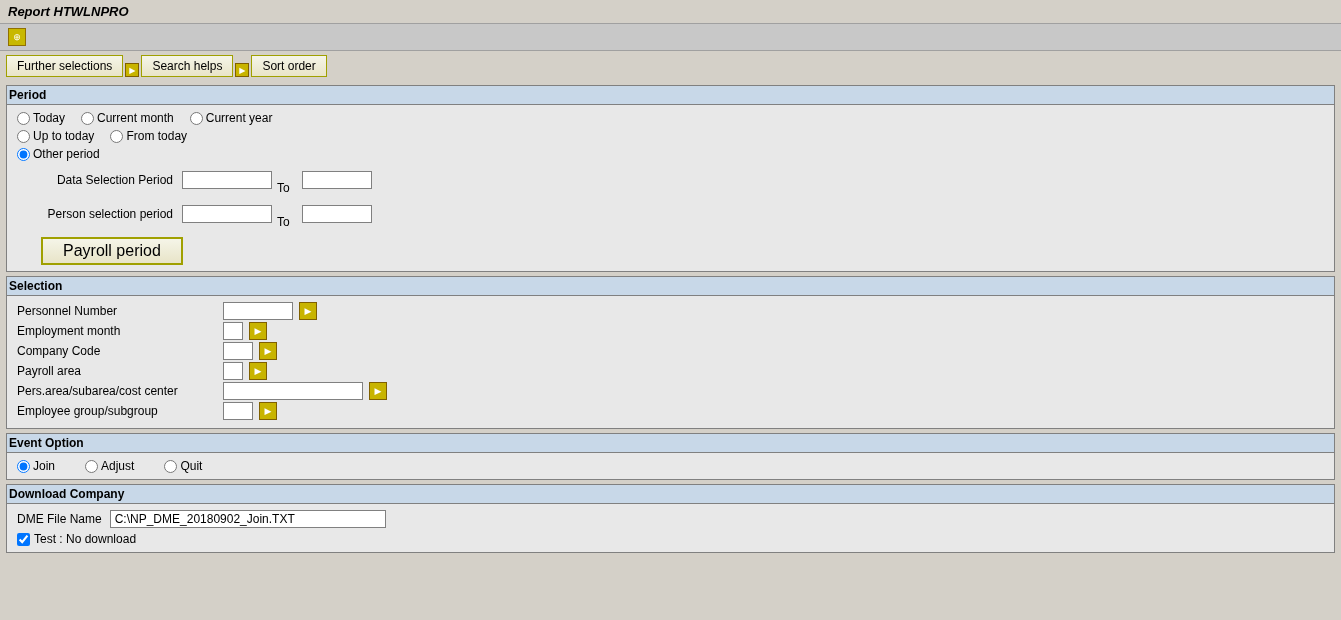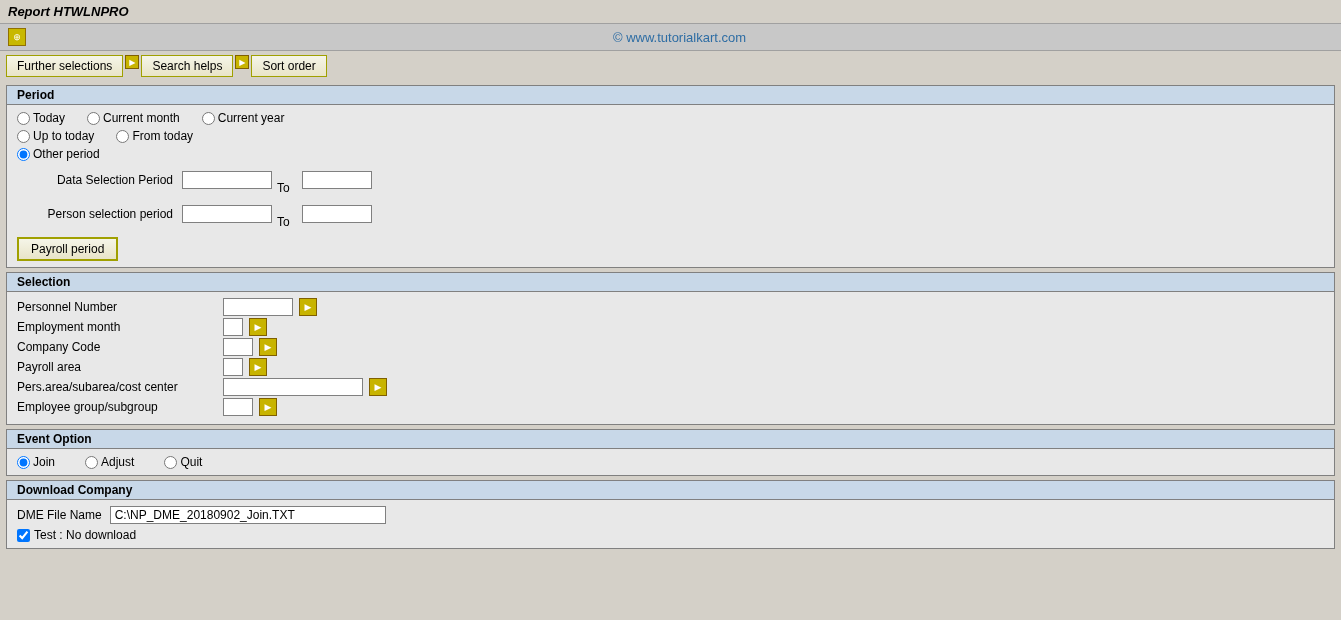--- a/index.html
+++ b/index.html
@@ -27,21 +27,21 @@
     .toolbar-bar .logo-text {
       flex: 1;
       text-align: center;
       color: #2e6da4;
       font-size: 13px;
     }
     .nav-bar {
       background-color: #d4d0c8;
       padding: 4px 6px;
       display: flex;
-      align-items: flex-start;
+      align-items: flex-end;
       gap: 2px;
     }
     .nav-btn {
       background: linear-gradient(to bottom, #f5f5e8, #e8e4c8);
       border: 1px solid #a0a000;
       padding: 3px 10px;
       font-size: 12px;
       cursor: pointer;
       display: flex;
       align-items: center;
@@ -66,31 +66,31 @@
       left: 50%;
       transform: translate(-50%, -50%);
     }
     .section {
       margin: 4px 6px;
       border: 1px solid #808080;
       background-color: #e8e8e8;
     }
     .section-title {
       background-color: #c8d8e8;
-      padding: 2px 10px;
+      padding: 2px 2px;
       font-weight: bold;
       font-size: 12px;
       border-bottom: 1px solid #808080;
     }
     .section-content {
       padding: 6px 10px;
     }
     .radio-row {
       display: flex;
-      gap: 22px;
+      gap: 16px;
       margin-bottom: 4px;
     }
     .radio-item {
       display: flex;
       align-items: center;
       gap: 3px;
     }
     .field-row {
       display: flex;
       align-items: center;
@@ -109,24 +109,25 @@
       font-size: 12px;
       padding: 1px 2px;
     }
     .to-label {
       min-width: 20px;
       margin-top: 16px;
     }
     .payroll-btn {
       background: linear-gradient(to bottom, #f5f5e8, #e8e4c8);
       border: 2px solid #a0a000;
-      padding: 3px 12px;
-      font-size: 12px;
+      padding: 3px 20px;
+      font-size: 16px;
       cursor: pointer;
       margin-top: 4px;
+      margin-left: 24px;
     }
     .sel-row {
       display: flex;
       align-items: center;
       gap: 6px;
       margin-bottom: 2px;
     }
     .sel-label {
       min-width: 200px;
     }
@@ -193,21 +194,20 @@
   </style>
 </head>
 <body>
 
 <div class="title-bar">
   <span>Report HTWLNPRO</span>
 </div>
 
 <div class="toolbar-bar">
   <span class="sap-icon">⊕</span>
-  <span class="logo-text">© www.tutorialkart.com</span>
 </div>
 
 <div class="nav-bar">
   <button class="nav-btn">
     <span>Further selections</span>
   </button>
   <span class="arrow-icon"></span>
   <button class="nav-btn">
     <span>Search helps</span>
   </button>

